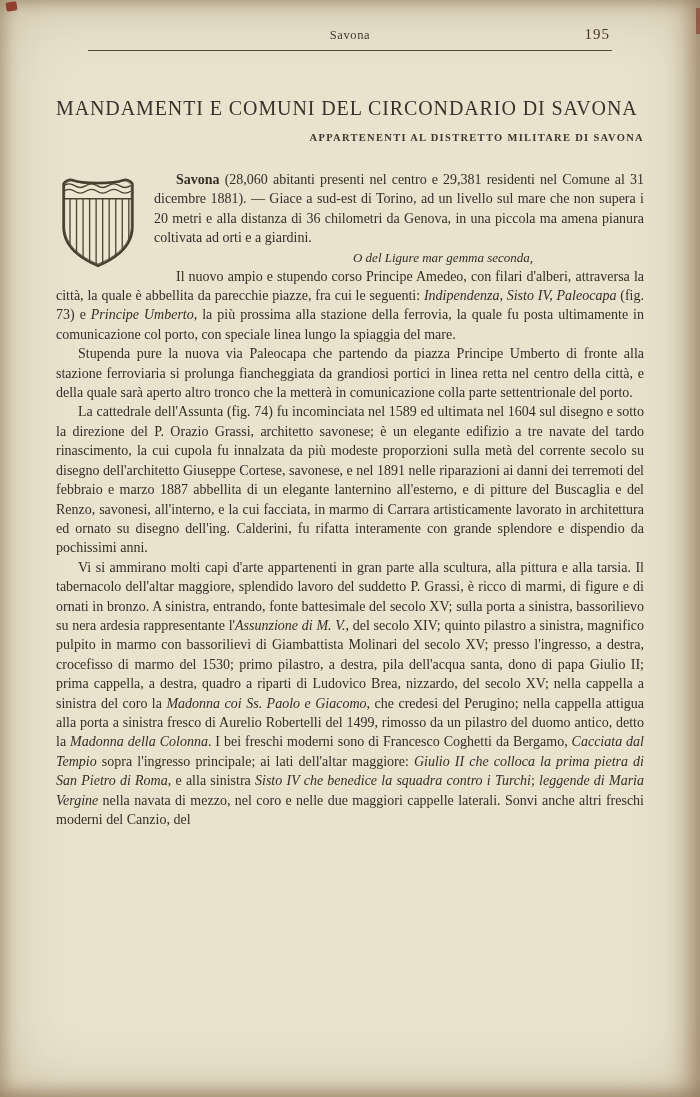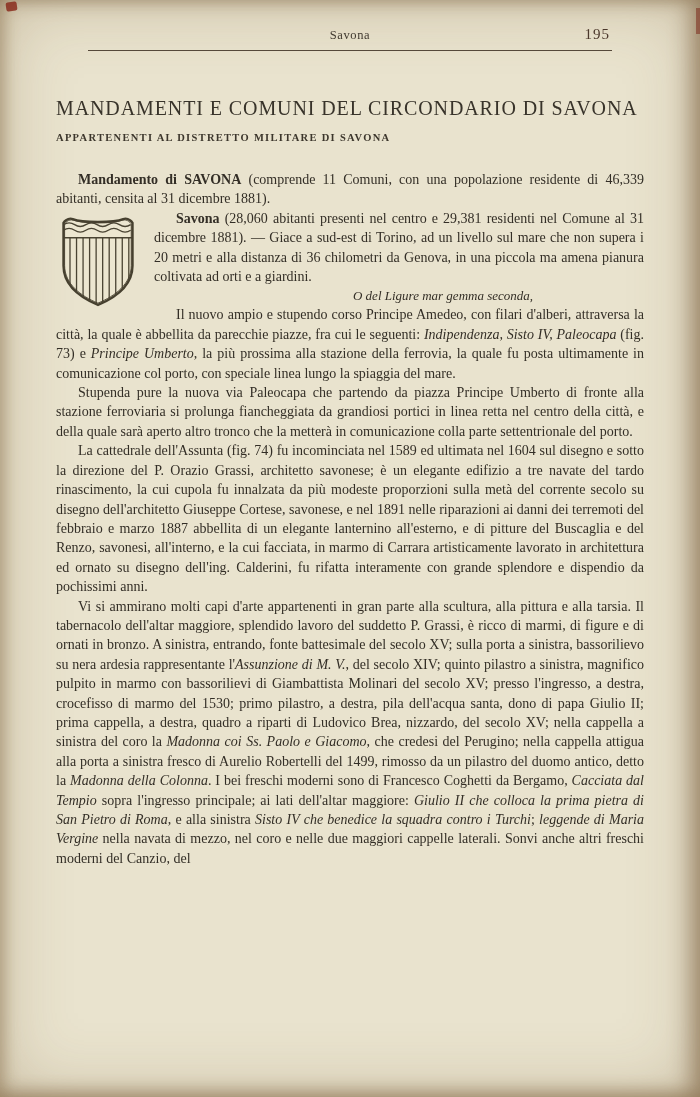--- a/index.html
+++ b/index.html
@@ -35,21 +35,21 @@
     position:absolute;right:34px;top:-2px;font-size:15px;color:#4a372b;letter-spacing:1px;
   }
   .rule{
     border:none;border-top:1px solid #55493a;height:0;
     width:524px;margin:4px auto 0 auto;
   }
   .title{
     margin-top:46px;text-align:left;font-size:20px;letter-spacing:.9px;color:#38332a;
   }
   .subtitle{
-    margin-top:12px;text-align:left;font-size:10.5px;font-weight:bold;
+    margin-top:12px;text-align:right;font-size:10.5px;font-weight:bold;
     letter-spacing:1.3px;color:#3c362c;
   }
   .text-block{margin-top:27px;font-size:14px;line-height:19.4px;text-align:justify;}
   .para{margin:0;}
   .indent{text-indent:22px;}
   .it{font-style:italic;}
   .bd{font-weight:bold;}
   .verse{
     font-style:italic;font-size:13px;line-height:19px;
     margin:0 0 0 186px;text-align:center;text-indent:0;
@@ -72,21 +72,20 @@
     <span class="page-number">195</span>
   </div>
 
   <hr class="rule">
 
   <div class="title">MANDAMENTI E COMUNI DEL CIRCONDARIO DI SAVONA</div>
   <div class="subtitle">APPARTENENTI AL DISTRETTO MILITARE DI SAVONA</div>
 
   <div class="text-block">
 
-    <p class="para indent"><span class="bd">Mandamento di SAVONA</span><span> (comprende 11 Comuni, con una popolazione residente di 46,339 abitanti, censita al 31 dicembre 1881).</span></p>
 
     <div class="para indent">
       <span class="coa">
         <svg viewBox="0 0 90 104" xmlns="http://www.w3.org/2000/svg">
           <defs>
             <clipPath id="shieldClip">
               <path d="M8 10 C8 10 12 4 18 6 C28 10 62 10 72 6 C78 4 82 10 82 10 L82 56 C82 77 64 90 45 98 C26 90 8 77 8 56 Z"></path>
             </clipPath>
           </defs>
           <path d="M8 10 C8 10 12 4 18 6 C28 10 62 10 72 6 C78 4 82 10 82 10 L82 56 C82 77 64 90 45 98 C26 90 8 77 8 56 Z" fill="#ece6d0" stroke="#46402f" stroke-width="2.5"></path>

